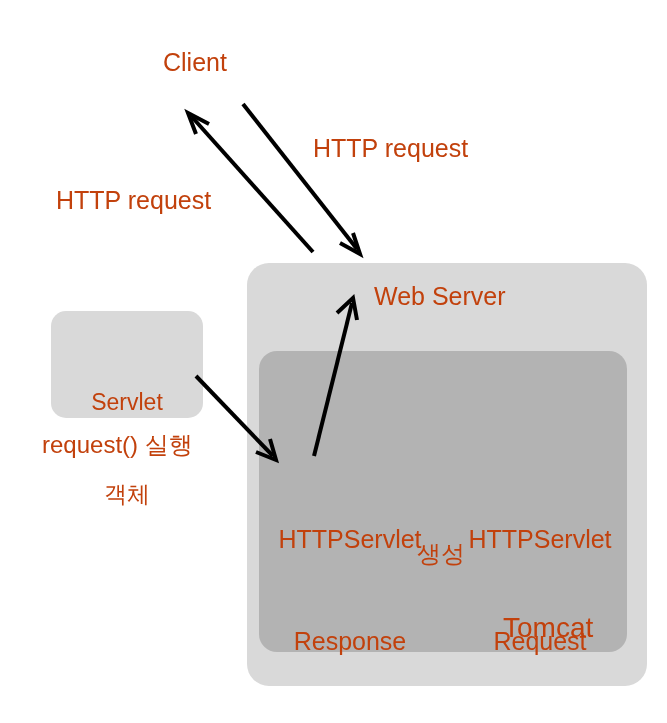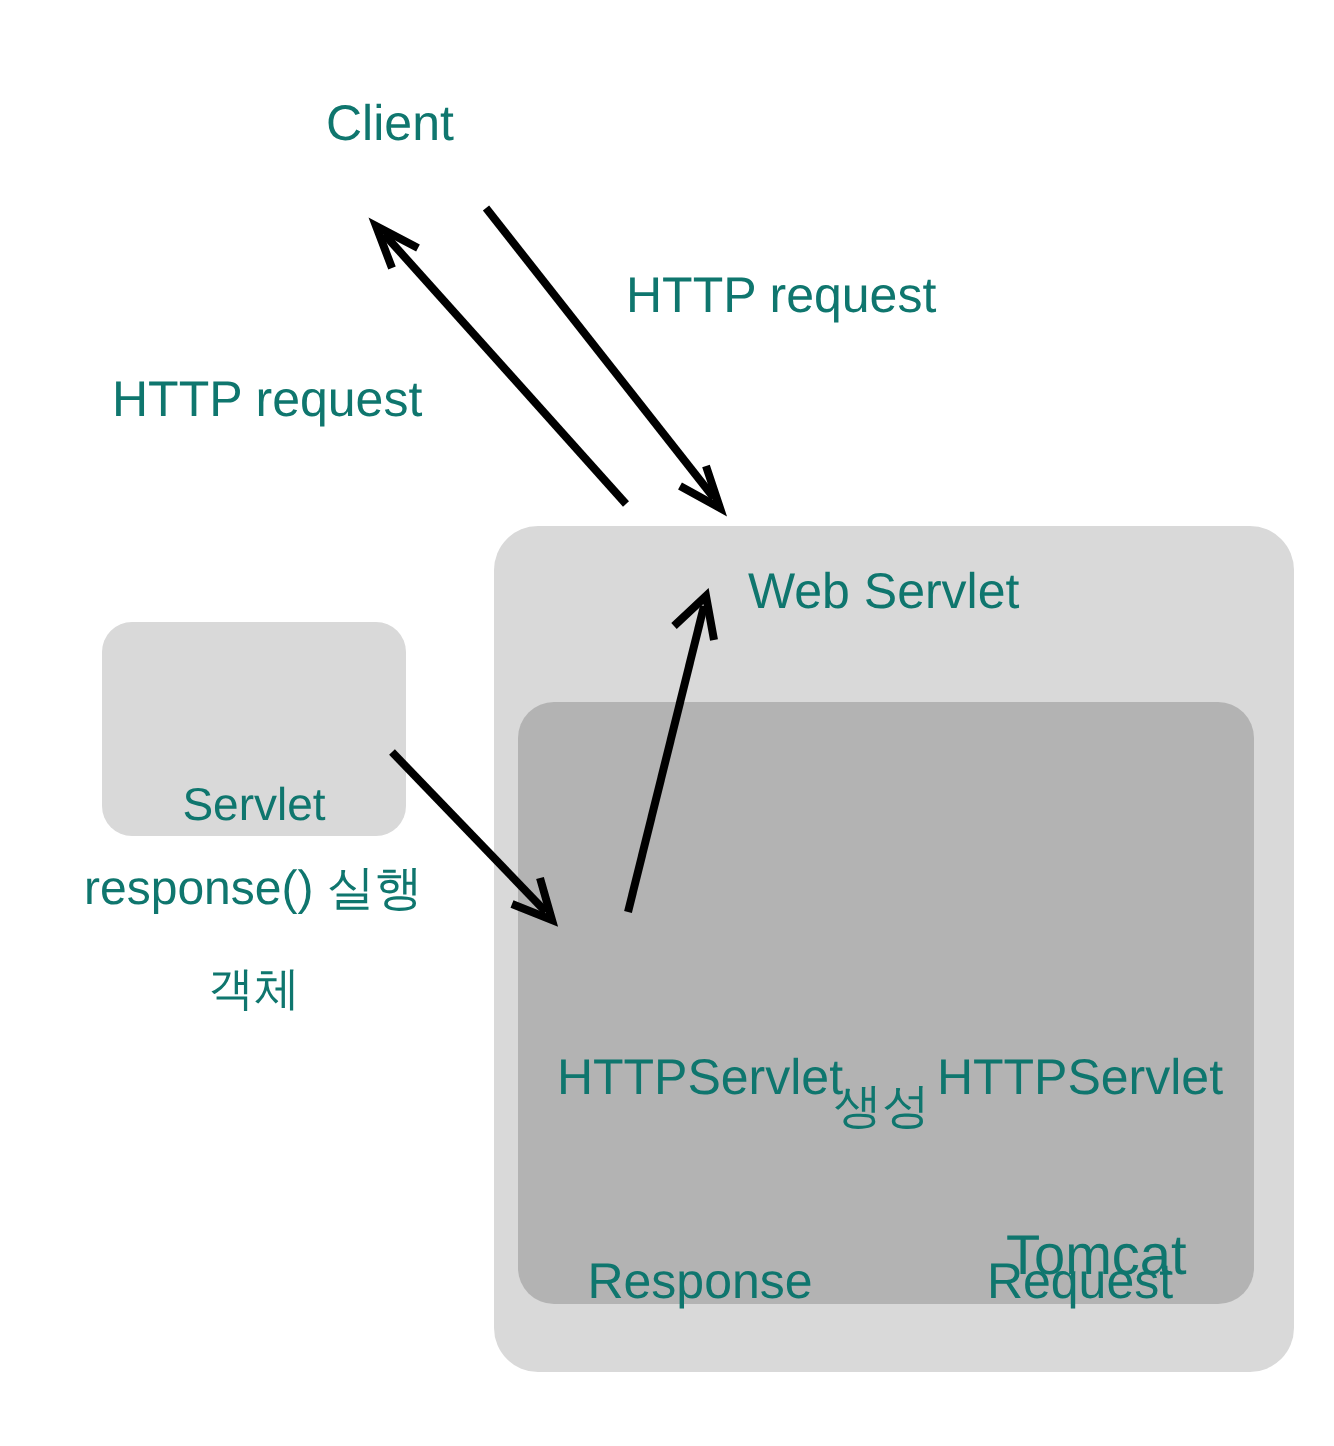--- a/index.html
+++ b/index.html
@@ -41,21 +41,21 @@
     top: 311px;
     width: 152px;
     height: 107px;
     background: #d9d9d9;
     border-radius: 15px;
   }
   .lbl {
     position: absolute;
     white-space: pre;
     line-height: 1.18;
-    color: #0f766e;
+    color: #c2410c;
   }
   #label-client      { left: 163px; top: 48px;  font-size: 25px; }
   #label-http-request  { left: 313px; top: 134px; font-size: 25px; }
   #label-http-response { left: 56px;  top: 186px; font-size: 25px; }
   #label-init        { left: 52px;  top: 272px; font-size: 24px; }
   #label-web-server  { left: 374px; top: 282px; font-size: 25px; }
   #label-servlet-object {
     left: 51px; top: 325px; width: 152px;
     text-align: center; font-size: 23px; line-height: 1.34;
   }
@@ -110,29 +110,29 @@
     </g>
   </svg>
 
   <div class="lbl" id="label-client">Client</div>
 
   <div class="lbl" id="label-http-request">HTTP request</div>
 
   <div class="lbl" id="label-http-response">HTTP request</div>
 
 
-  <div class="lbl" id="label-web-server">Web Servlet</div>
+  <div class="lbl" id="label-web-server">Web Server</div>
 
   <div class="lbl" id="label-servlet-object">
     <div>Servlet</div>
     <div>객체</div>
   </div>
 
 
-  <div class="lbl" id="label-service">response() 실행</div>
+  <div class="lbl" id="label-service">request() 실행</div>
 
   <div class="lbl" id="label-httpservlet-response">
     <div>HTTPServlet</div>
     <div>Response</div>
   </div>
 
   <div class="lbl" id="label-httpservlet-request">
     <div>HTTPServlet</div>
     <div>Request</div>
   </div>

